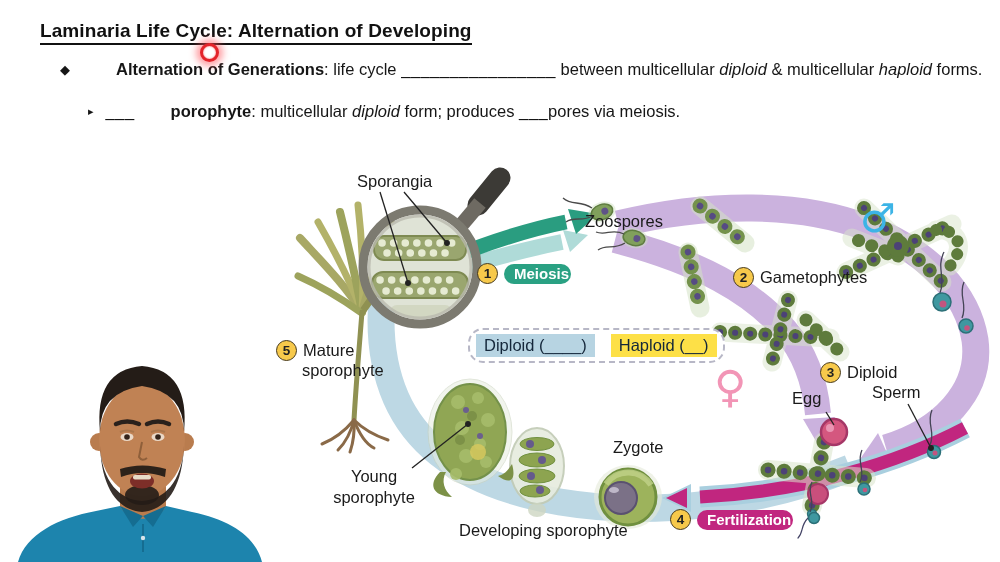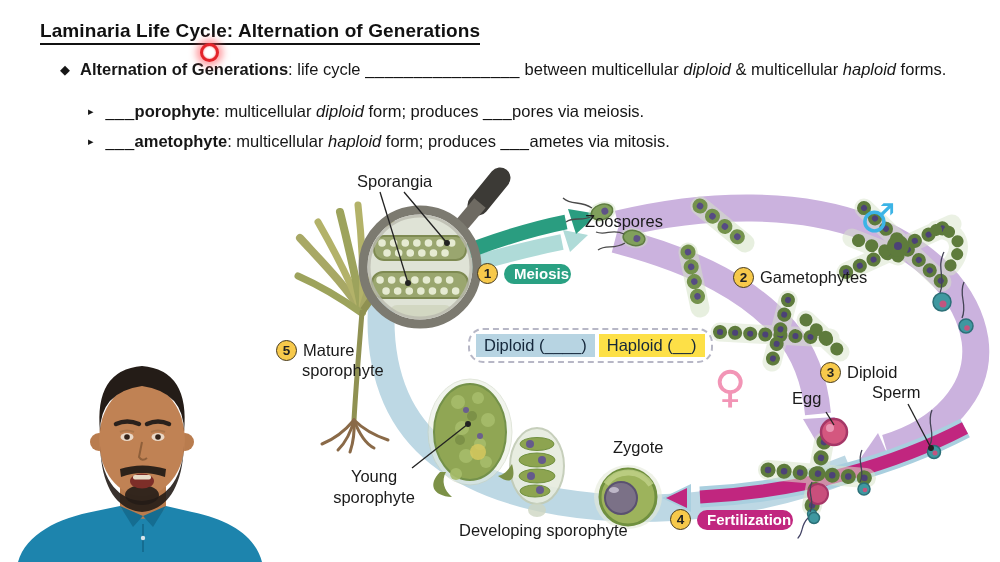--- a/index.html
+++ b/index.html
@@ -8,38 +8,38 @@
   .abs{position:absolute;}
   
   #title{left:40px;top:20px;font-size:19px;font-weight:bold;color:#111;
          border-bottom:2.5px solid #111;padding-bottom:1px;letter-spacing:.1px;}
   .line{font-size:16.5px;white-space:nowrap;color:#161616;}
   #bullet1{left:60px;top:60px;}
   #sub1{left:88px;top:102px;}
   #sub2{left:88px;top:132px;}
   .marker{font-size:13px;vertical-align:1px;margin-right:10px;}
   .submarker{font-size:11px;vertical-align:2px;margin-right:12px;}
-  .b{font-weight:bold;}
+  .b{font-weight:bold;margin-left:36px;}
   .i{font-style:italic;}
   .blank{letter-spacing:.5px;color:#000000;}
   
   #laser{left:200px;top:43px;width:13px;height:13px;border-radius:50%;
          border:3.5px solid #e3242b;background:#fff;
          box-shadow:0 0 7px 4px rgba(255,80,90,.55), inset 0 0 2px rgba(255,0,0,.6);}
   
   .dlabel{font-size:16.5px;color:#1a1a1a;white-space:nowrap;}
   .steprow{display:flex;align-items:center;gap:6px;}
   .stepnum{width:21px;height:21px;border-radius:50%;background:#f7c94b;border:1.6px solid #46391c;
            display:flex;align-items:center;justify-content:center;
            font-size:13.5px;font-weight:bold;color:#222;box-sizing:border-box;}
   .pill{font-size:15px;font-weight:bold;color:#fff;padding:1px 2px 2px 10px;border-radius:11px;}
   .pill.meiosis{background:#2aa183;}
   .pill.fert{background:#c1267f;}
   #legend{left:468px;top:328px;border:2px dashed #b7b7c6;border-radius:15px;
-          padding:4px 6px;display:inline-flex;gap:4px;background:#fff;}
+          padding:4px 6px;display:inline-flex;gap:16px;background:#fff;}
   .legend-chip{font-size:16.5px;color:#14273a;padding:2px 8px;}
   .chip-diploid{background:#b7d4e2;}
   .chip-haploid{background:#fde047;}
   .twoline{text-align:center;line-height:1.25;}
 </style>
 </head>
 <body>
 
 <div id="canvas">
 
@@ -247,33 +247,30 @@
         <circle cx="468" cy="424" r="2.3"></circle>
       <line x1="908" y1="404" x2="931" y2="448"></line>
         <circle cx="931" cy="448" r="2.3"></circle>
       <line x1="826" y1="412" x2="834" y2="425"></line>
     </g>
 
     <text x="860" y="232" font-size="40" font-weight="bold" fill="#3cb4e6" font-family="DejaVu Sans, sans-serif">♂</text>
     <text x="714" y="402" font-size="44" font-weight="bold" fill="#f295b6" font-family="DejaVu Sans, sans-serif">♀</text>
   </svg>
 
-  <div class="abs" id="title">Laminaria Life Cycle: Alternation of Generations</div>
+  <div class="abs" id="title">Laminaria Life Cycle: Alternation of Developing</div>
 
   <div class="abs line" id="bullet1">
     <span class="marker">◆</span><span class="b">Alternation of Generations</span><span>: life cycle </span><span class="blank">________________</span><span> between multicellular </span><span class="i">diploid</span><span> &amp; multicellular </span><span class="i">haploid</span><span> forms.</span>
   </div>
 
   <div class="abs line" id="sub1">
     <span class="submarker">▸</span><span class="blank">___</span><span class="b">porophyte</span><span>: multicellular </span><span class="i">diploid</span><span> form; produces </span><span class="blank">___</span><span>pores via meiosis.</span>
   </div>
 
-  <div class="abs line" id="sub2">
-    <span class="submarker">▸</span><span class="blank">___</span><span class="b">ametophyte</span><span>: multicellular </span><span class="i">haploid</span><span> form; produces </span><span class="blank">___</span><span>ametes via mitosis.</span>
-  </div>
 
   <div class="abs" id="laser"></div>
 
   <div class="abs dlabel" style="left:357px;top:172px;">Sporangia</div>
   <div class="abs dlabel" style="left:585px;top:176px;margin-top:36px;">Zoospores</div>
 
   <div class="abs steprow" style="left:477px;top:263px;">
     <span class="stepnum">1</span>
     <span class="pill meiosis">Meiosis</span>
   </div>

